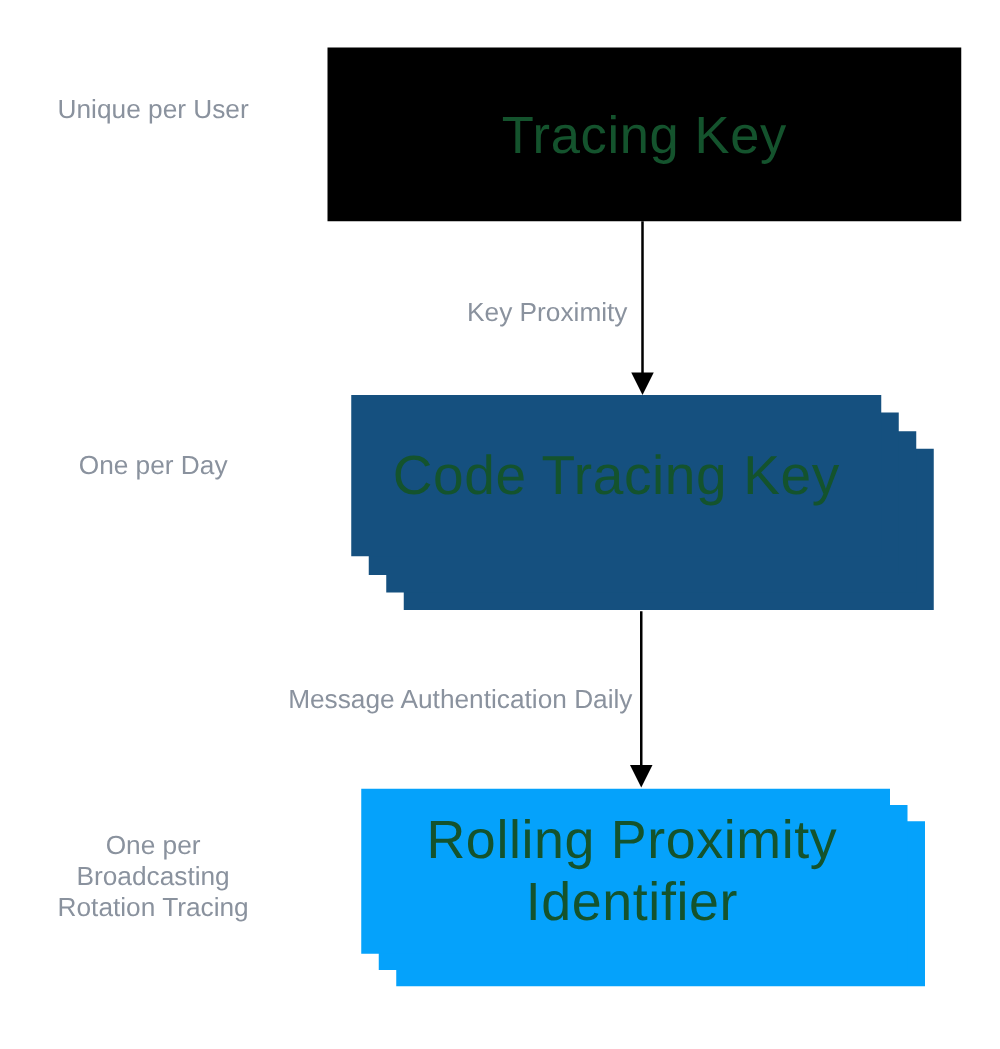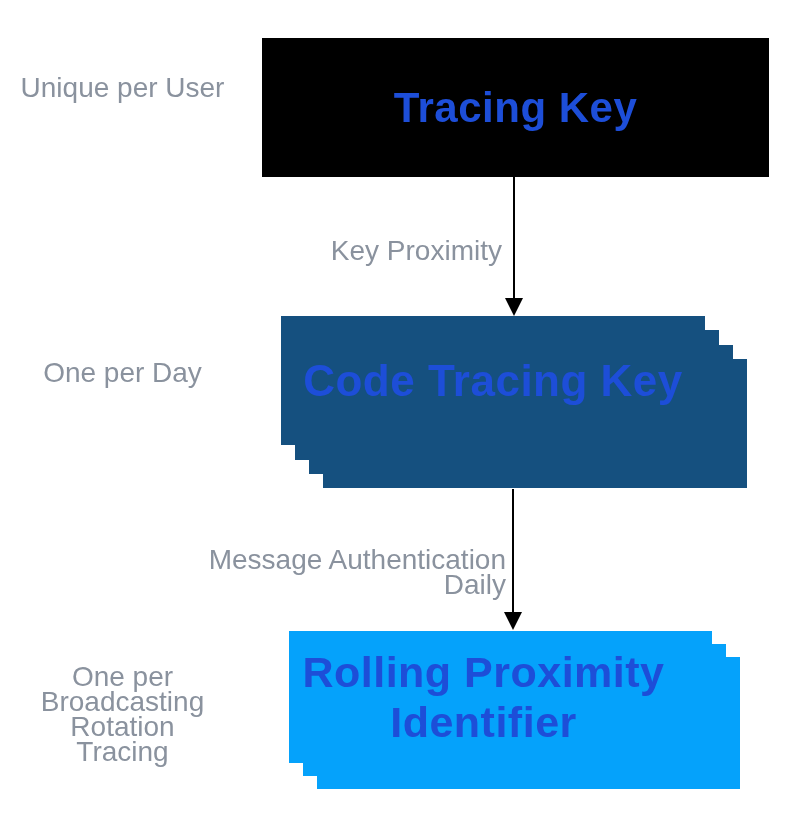--- a/index.html
+++ b/index.html
@@ -11,41 +11,41 @@
   }
   .canvas { position: relative; width: 800px; height: 839px; }
 
   
   .stack-layer { position: absolute; }
 
   .node-text {
     position: absolute;
     display: flex; align-items: center; justify-content: center;
     text-align: center;
-    color: #1d4ed8;
-    font-weight: bold;
+    color: #14532d;
+    font-weight: normal;
     letter-spacing: 0.5px;
   }
 
   
   .n1-main { left: 262px; top: 38px; width: 507px; height: 139px; }
   .n1-text { left: 262px; top: 38px; width: 507px; height: 139px; font-size: 42px; }
 
   
   .n2-l0 { left: 281px; top: 316px; width: 424px; height: 129px; }
   .n2-l1 { left: 295px; top: 330px; width: 424px; height: 130px; }
   .n2-l2 { left: 309px; top: 345px; width: 424px; height: 129px; }
   .n2-l3 { left: 323px; top: 359px; width: 424px; height: 129px; }
   .n2-text { left: 281px; top: 316px; width: 424px; height: 129px; font-size: 44px; }
 
   
   .n3-l0 { left: 289px; top: 631px; width: 423px; height: 132px; }
   .n3-l1 { left: 303px; top: 644px; width: 423px; height: 132px; }
   .n3-l2 { left: 317px; top: 657px; width: 423px; height: 132px; }
-  .n3-text { left: 272px; top: 631px; width: 423px; height: 132px; font-size: 43px; line-height: 50px; justify-content: center; }
+  .n3-text { left: 294px; top: 631px; width: 423px; height: 132px; font-size: 43px; line-height: 50px; justify-content: center; }
 
   
   .arrow-line {
     position: absolute;
     width: 2px;
     background: #000000;
   }
   .arrow-head {
     position: absolute;
     width: 0; height: 0;
@@ -55,21 +55,21 @@
   }
   .a1-line { left: 513px; top: 177px; height: 122px; }
   .a1-head { left: 505px; top: 298px; }
   .a2-line { left: 512px; top: 489px; height: 124px; }
   .a2-head { left: 504px; top: 612px; }
 
   
   .gray-label {
     position: absolute;
     color: #8a929e;
-    font-size: 28px;
+    font-size: 21px;
     line-height: 25px;
   }
   .side-label { text-align: center; }
   .sl1 { left: 20px; top: 75px; width: 205px; }
   .sl2 { left: 20px; top: 360px; width: 205px; }
   .sl3 { left: 40px; top: 664px; width: 165px; }
   .edge-label { text-align: right; }
   .el1 { top: 238px; right: 298px; width: 260px; }
   .el2 { top: 547px; right: 294px; width: 330px; }
 </style>

